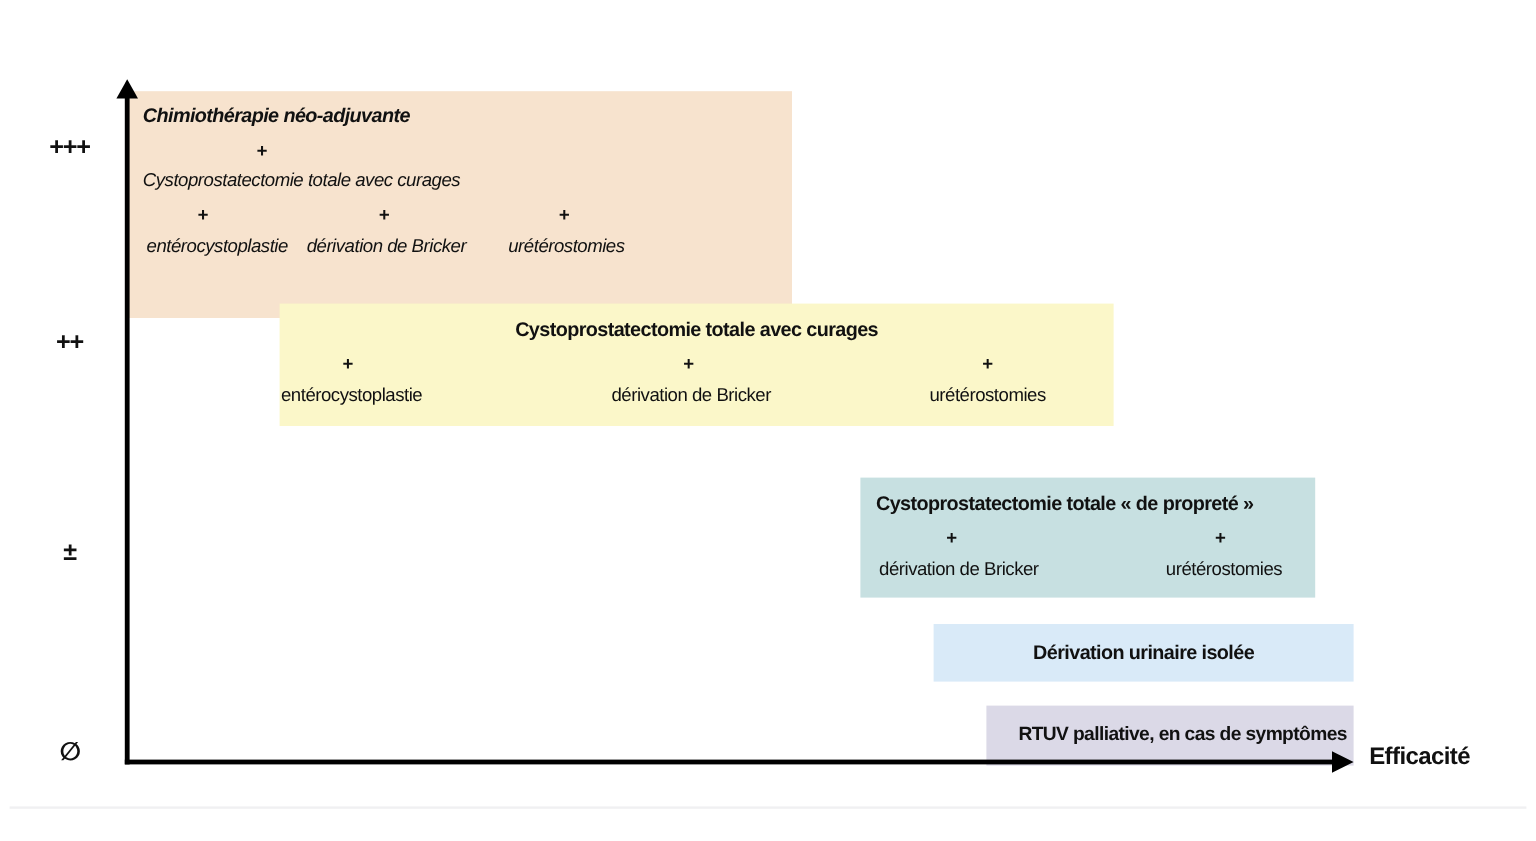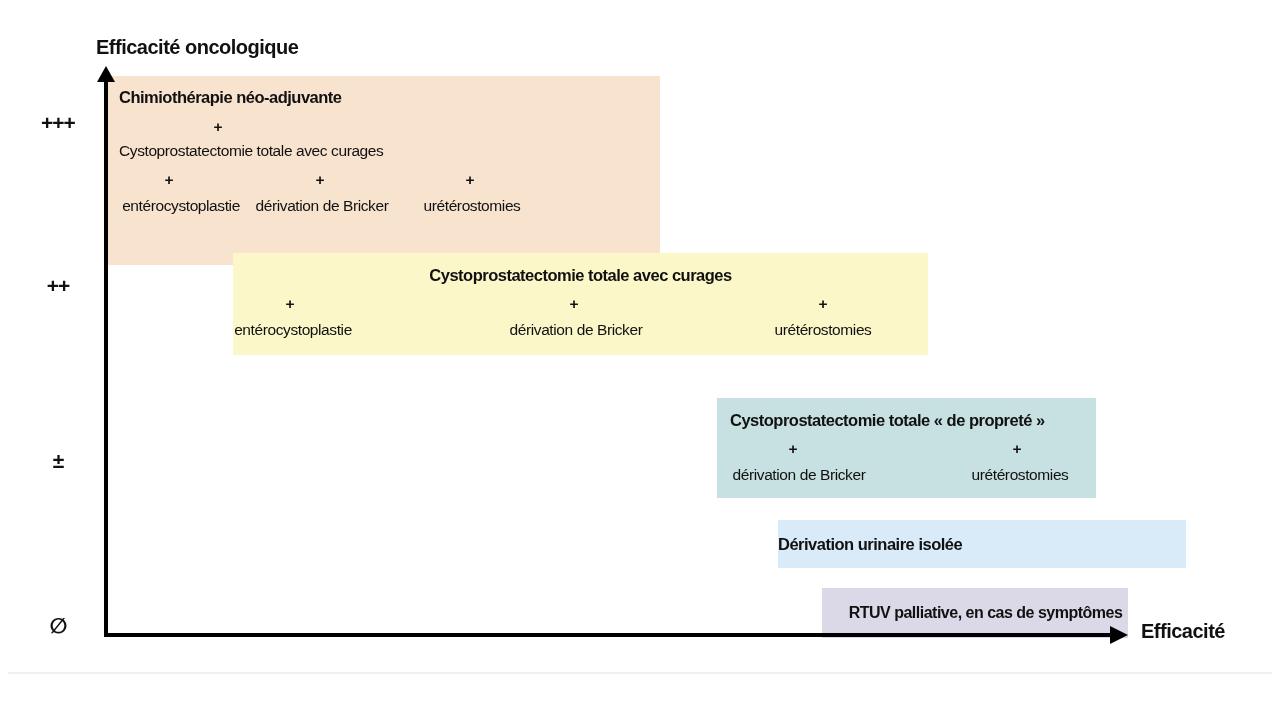--- a/index.html
+++ b/index.html
@@ -22,38 +22,37 @@
     border-top:9px solid transparent;border-bottom:9px solid transparent;
     border-left:18px solid #000;
   }
   .axis-title{font-size:20px;font-weight:700;letter-spacing:-0.5px;z-index:4;white-space:nowrap;}
   .y-axis-title{left:96px;top:36px;}
   .x-axis-title{left:1141px;top:620px;}
   
   .ytick{left:18px;width:80px;text-align:center;font-size:21px;font-weight:700;letter-spacing:-1px;z-index:2;}
   
   .box{position:absolute;z-index:1;}
-  .box1{left:107px;top:76px;width:553px;height:189px;}
+  .box1{left:107px;top:76px;width:553px;height:189px;font-style:italic;}
   .box2{left:233px;top:253px;width:695px;height:102px;}
   .box3{left:717px;top:398px;width:379px;height:100px;}
-  .box4{left:778px;top:520px;width:408px;height:48px;display:flex;align-items:center;justify-content:flex-start;}
+  .box4{left:778px;top:520px;width:350px;height:48px;display:flex;align-items:center;justify-content:center;}
   .box5{left:822px;top:588px;width:306px;height:50px;display:flex;align-items:center;justify-content:center;}
   .b-title{font-size:16.5px;font-weight:700;letter-spacing:-0.5px;white-space:nowrap;}
   .b-txt{font-size:15.5px;letter-spacing:-0.4px;white-space:nowrap;}
   .plus{font-size:15.5px;font-weight:700;}
   .cc{position:absolute;transform:translateX(-50%);text-align:center;}
   .ctr{position:absolute;left:0;width:100%;text-align:center;}
   .bottom-rule{left:8px;top:672px;width:1264px;height:2px;background:#f0f0f2;z-index:0;}
 </style>
 </head>
 <body>
 
 <div class="stage">
 
-  <div class="abs axis-title y-axis-title">Efficacité oncologique</div>
   <div class="abs axis-title x-axis-title">Efficacité</div>
 
   <div class="abs axis-line y-line"></div>
   <div class="abs arrow-up"></div>
   <div class="abs axis-line x-line"></div>
   <div class="abs arrow-right"></div>
 
   <div class="abs ytick" style="top:111px;">+++</div>
   <div class="abs ytick" style="top:274px;">++</div>
   <div class="abs ytick" style="top:449px;">±</div>

